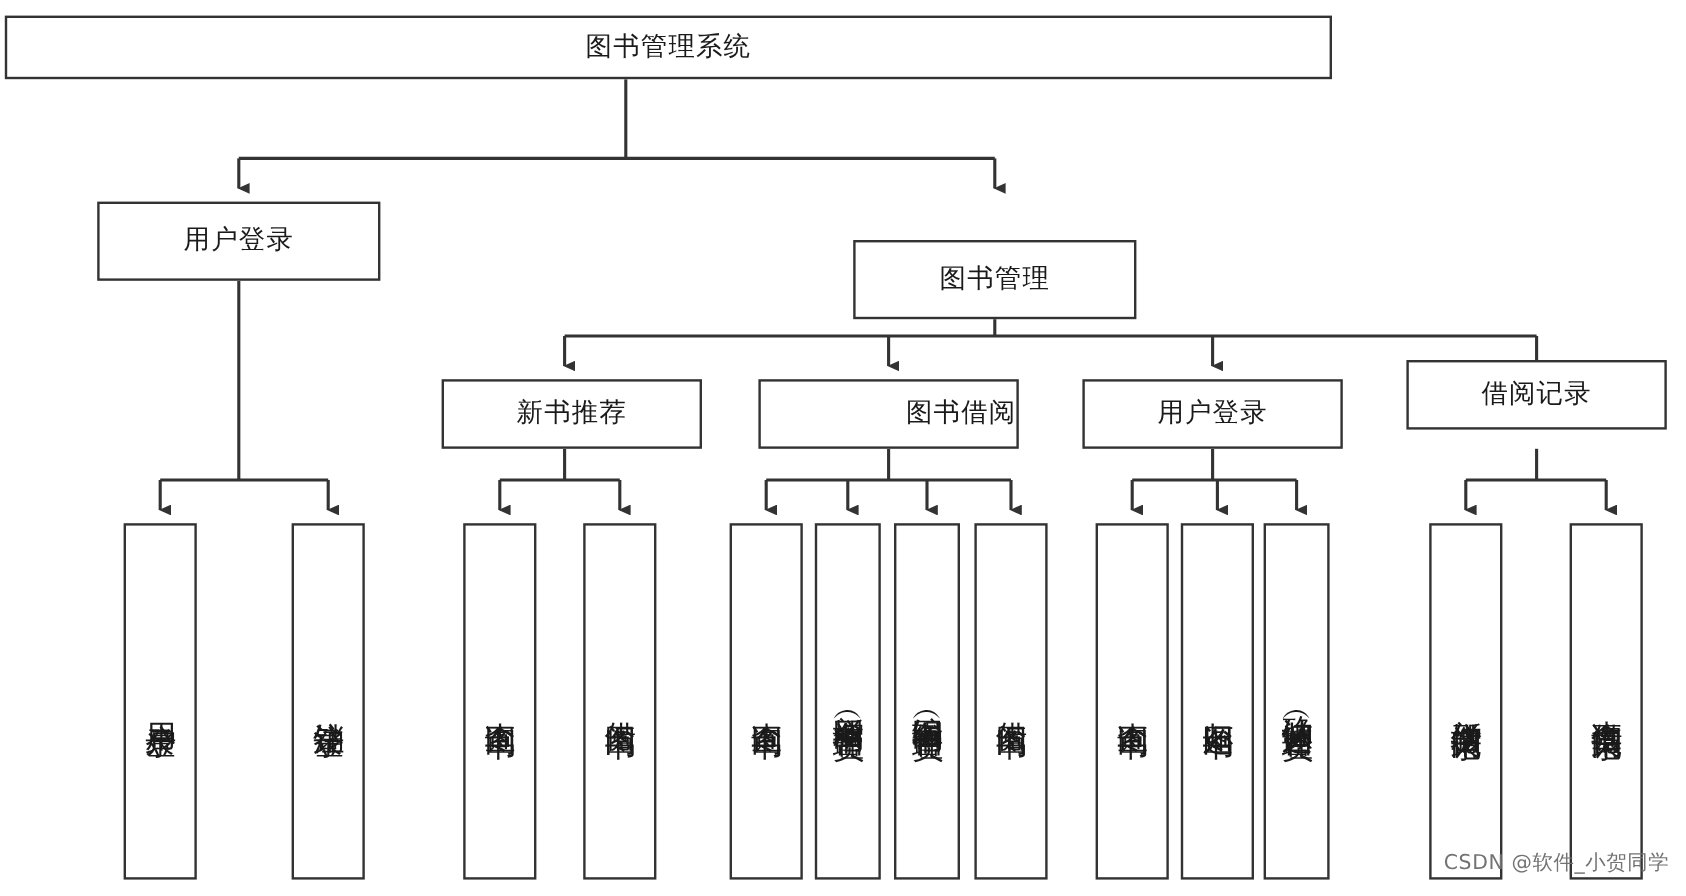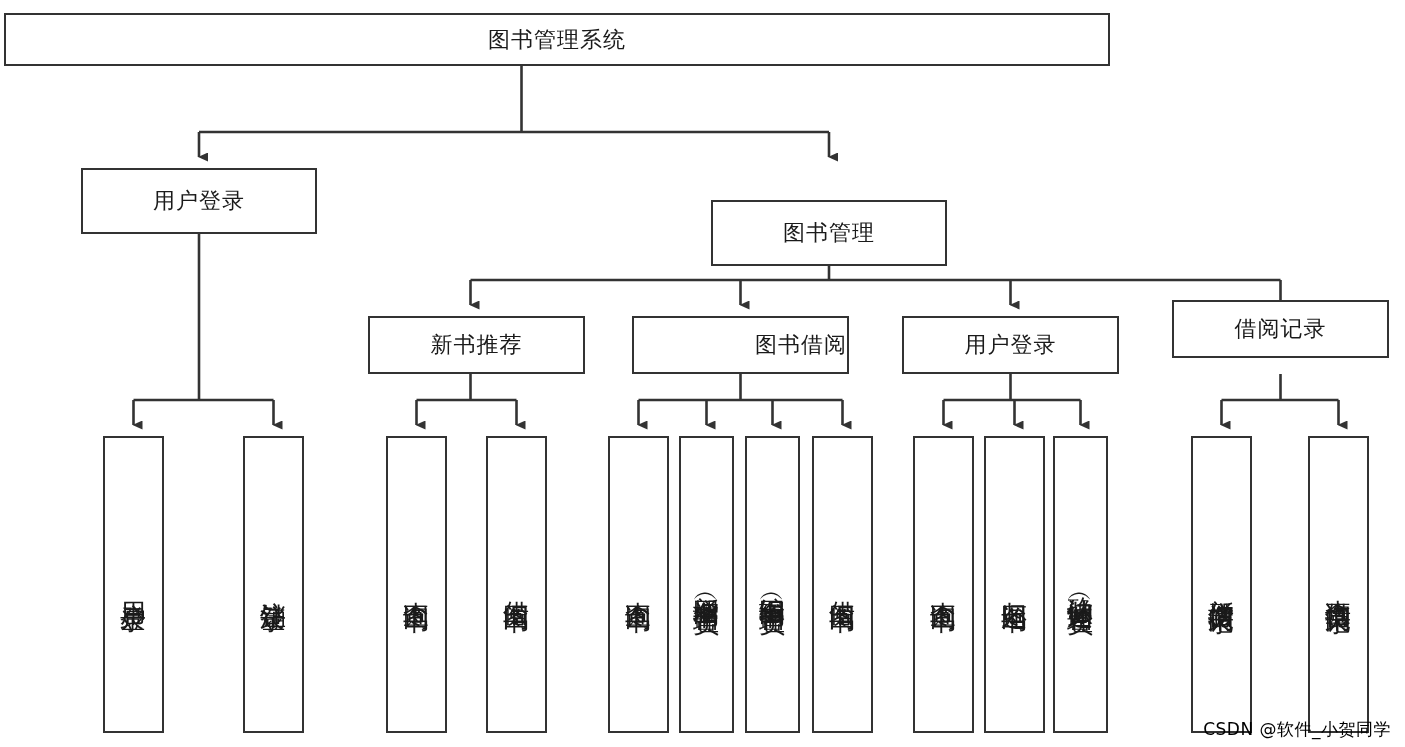--- a/index.html
+++ b/index.html
@@ -52,23 +52,23 @@
     writing-mode: vertical-rl;
     text-orientation: upright;
     font-size: 26px;
     line-height: 1.08;
     letter-spacing: 2px;
     white-space: nowrap;
   }
   .watermark {
     position: absolute;
     right: 14px;
-    bottom: 6px;
+    bottom: 17px;
     font-size: 17px;
-    color: #000000;
+    color: #737373;
     letter-spacing: 0.5px;
     white-space: nowrap;
     text-align: right;
   }
 </style>
 </head>
 <body>
 
 <div id="diagram-root">
 

